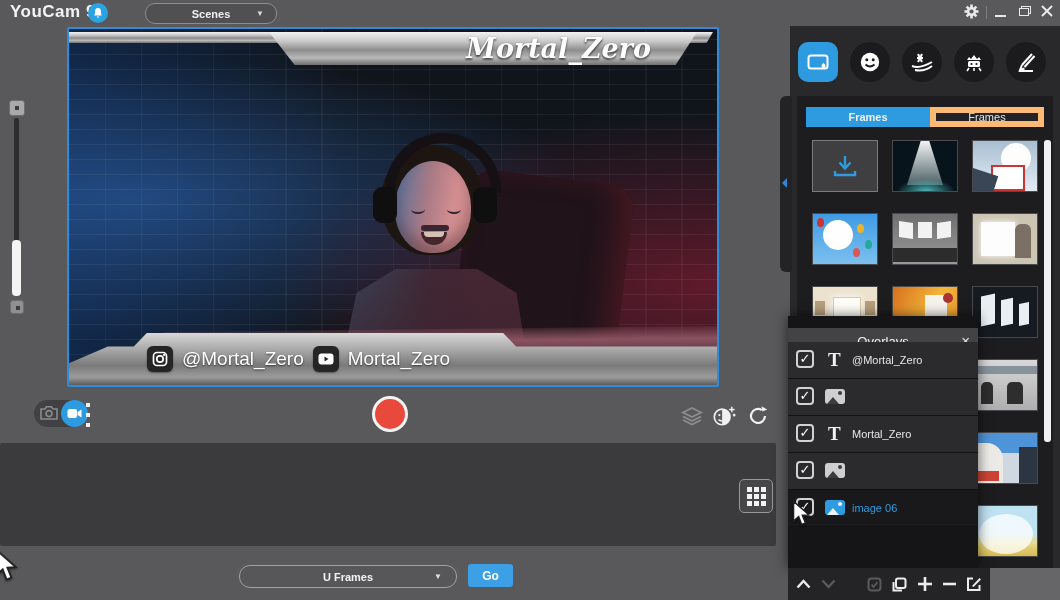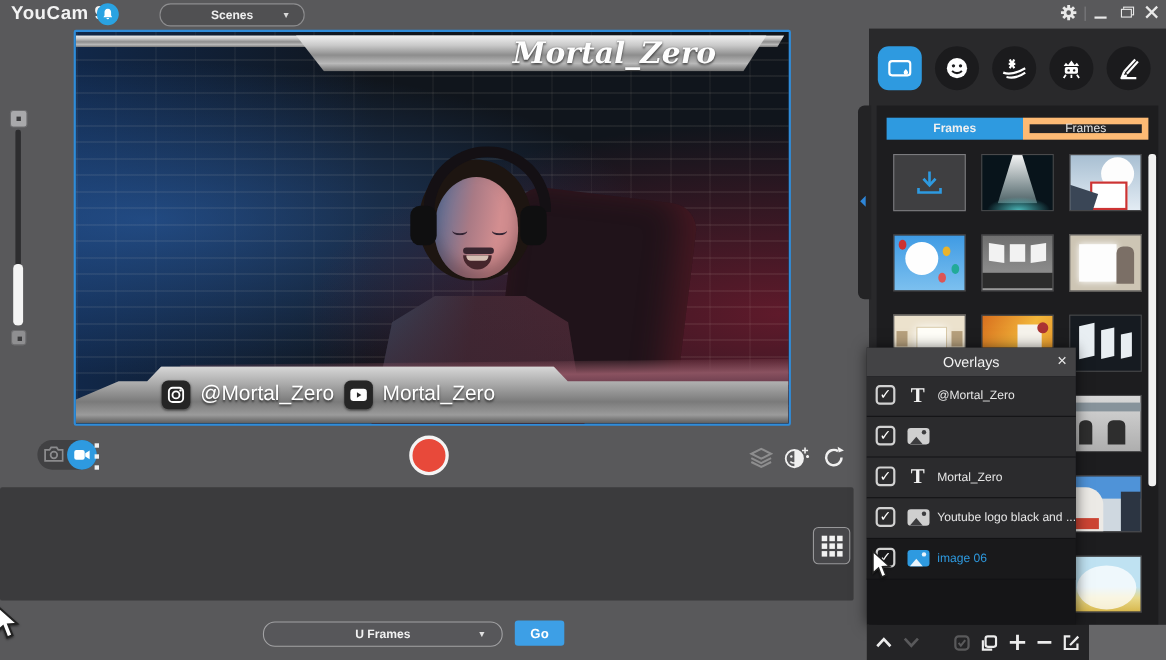--- a/index.html
+++ b/index.html
@@ -104,21 +104,21 @@
   .t-wb{background:#cdc5b4;} .t-wb .b{position:absolute;left:8px;top:8px;width:34px;height:34px;background:#fdfdfd;box-shadow:0 0 6px #fff;} .t-wb .p{position:absolute;right:6px;top:10px;width:16px;height:34px;background:#7b6f66;border-radius:6px 6px 0 0;}
   .t-gal{background:#ece2cd;} .t-gal .f{position:absolute;left:20px;top:10px;width:26px;height:30px;background:#fffef8;box-shadow:0 0 8px #fff;border:1px solid #d8c9a8;} .t-gal i{position:absolute;width:10px;height:14px;background:#b59f7c;top:14px;}
   .t-flo{background:linear-gradient(120deg,#d86f1e,#f2b63a 55%,#e8922a);} .t-flo .b{position:absolute;right:10px;top:8px;width:22px;height:30px;background:#f6f3ec;} .t-flo .p{position:absolute;right:4px;top:6px;width:10px;height:10px;border-radius:50%;background:#a33;}
   .t-sto{background:#161b21;} .t-sto i{position:absolute;background:#e8eef2;transform:skewY(-12deg);}
   .t-off{background:linear-gradient(180deg,#d8d8d8,#aeaeae);} .t-off i{position:absolute;background:#2e2e2e;bottom:6px;width:12px;height:22px;border-radius:5px 5px 0 0;} .t-off .band{width:64px;height:8px;top:6px;left:0;background:#87939b;border-radius:0;}
   .t-str{background:linear-gradient(180deg,#4f93d8 40%,#cfd8e0 41%);} .t-str .bld{position:absolute;left:-4px;top:10px;width:34px;height:42px;background:#eceae6;border-radius:0 16px 0 0;} .t-str .red{position:absolute;left:0px;bottom:2px;width:26px;height:10px;background:#c43;} .t-str .dk{position:absolute;right:-2px;top:14px;width:20px;height:38px;background:#2c3542;}
   .t-sky{background:linear-gradient(180deg,#bfe2f2 55%,#e8d98a 75%,#d8b84e);} .t-sky .arc{position:absolute;left:6px;top:8px;width:54px;height:40px;border-radius:50%;background:rgba(255,255,255,.75);}
 
   
   .ovl{left:788px;top:316px;width:190px;height:252px;background:#151517;box-shadow:0 0 12px rgba(0,0,0,.6);}
-  .ovl-head{position:absolute;left:0;top:0;width:100%;height:26px;background:#434345;color:#f2f2f2;font-size:13px;display:flex;align-items:center;justify-content:center;}
+  .ovl-head{position:absolute;left:0;top:12px;width:100%;height:26px;background:#434345;color:#f2f2f2;font-size:13px;display:flex;align-items:center;justify-content:center;}
   .ovl-close{position:absolute;right:8px;top:3px;color:#e8e8e8;font-size:15px;line-height:20px;}
   .ovl-row{position:absolute;left:0;width:100%;height:36px;background:#2b2b2d;border-bottom:1px solid #121214;}
   .ovl-row.sel{background:#19191b;}
   .chk{position:absolute;left:8px;top:8px;width:18px;height:18px;border:2px solid #d2d2d2;border-radius:4px;box-sizing:border-box;color:#fff;font-size:13px;font-weight:bold;line-height:14px;text-align:center;}
   .t-ic{position:absolute;left:40px;top:7px;color:#f2f2f2;font-family:"Liberation Serif","DejaVu Serif",serif;font-size:19px;font-weight:bold;line-height:22px;}
   .img-ic{position:absolute;left:37px;top:10px;width:20px;height:15px;border-radius:3px;background:#cfcfcf;overflow:hidden;}
   .img-ic.blue{background:#2e9ae0;}
   .img-ic .m{position:absolute;left:2px;bottom:0;width:0;height:0;border:6px solid rgba(0,0,0,0);border-bottom:7px solid #3c3c3e;border-top:none;}
   .img-ic .s{position:absolute;right:3px;top:2px;width:4px;height:4px;border-radius:50%;background:#3c3c3e;}
   .img-ic.blue .m{border-bottom-color:#eaf4fc;} .img-ic.blue .s{background:#eaf4fc;}
@@ -445,21 +445,20 @@
       <span class="chk">✓</span>
       <span class="t-ic">T</span>
       <span class="ovl-lbl">Mortal_Zero</span>
     </div>
     <div class="ovl-row" style="top:137px;">
       <span class="chk">✓</span>
       <span class="img-ic">
           <span class="m"></span>
           <span class="s"></span>
         </span>
-      <span class="ovl-lbl">Youtube logo black and ...</span>
     </div>
     <div class="ovl-row sel" style="top:174px;">
       <span class="chk">✓</span>
       <span class="img-ic blue">
           <span class="m"></span>
           <span class="s"></span>
         </span>
       <span class="ovl-lbl">image 06</span>
     </div>
   </div>

